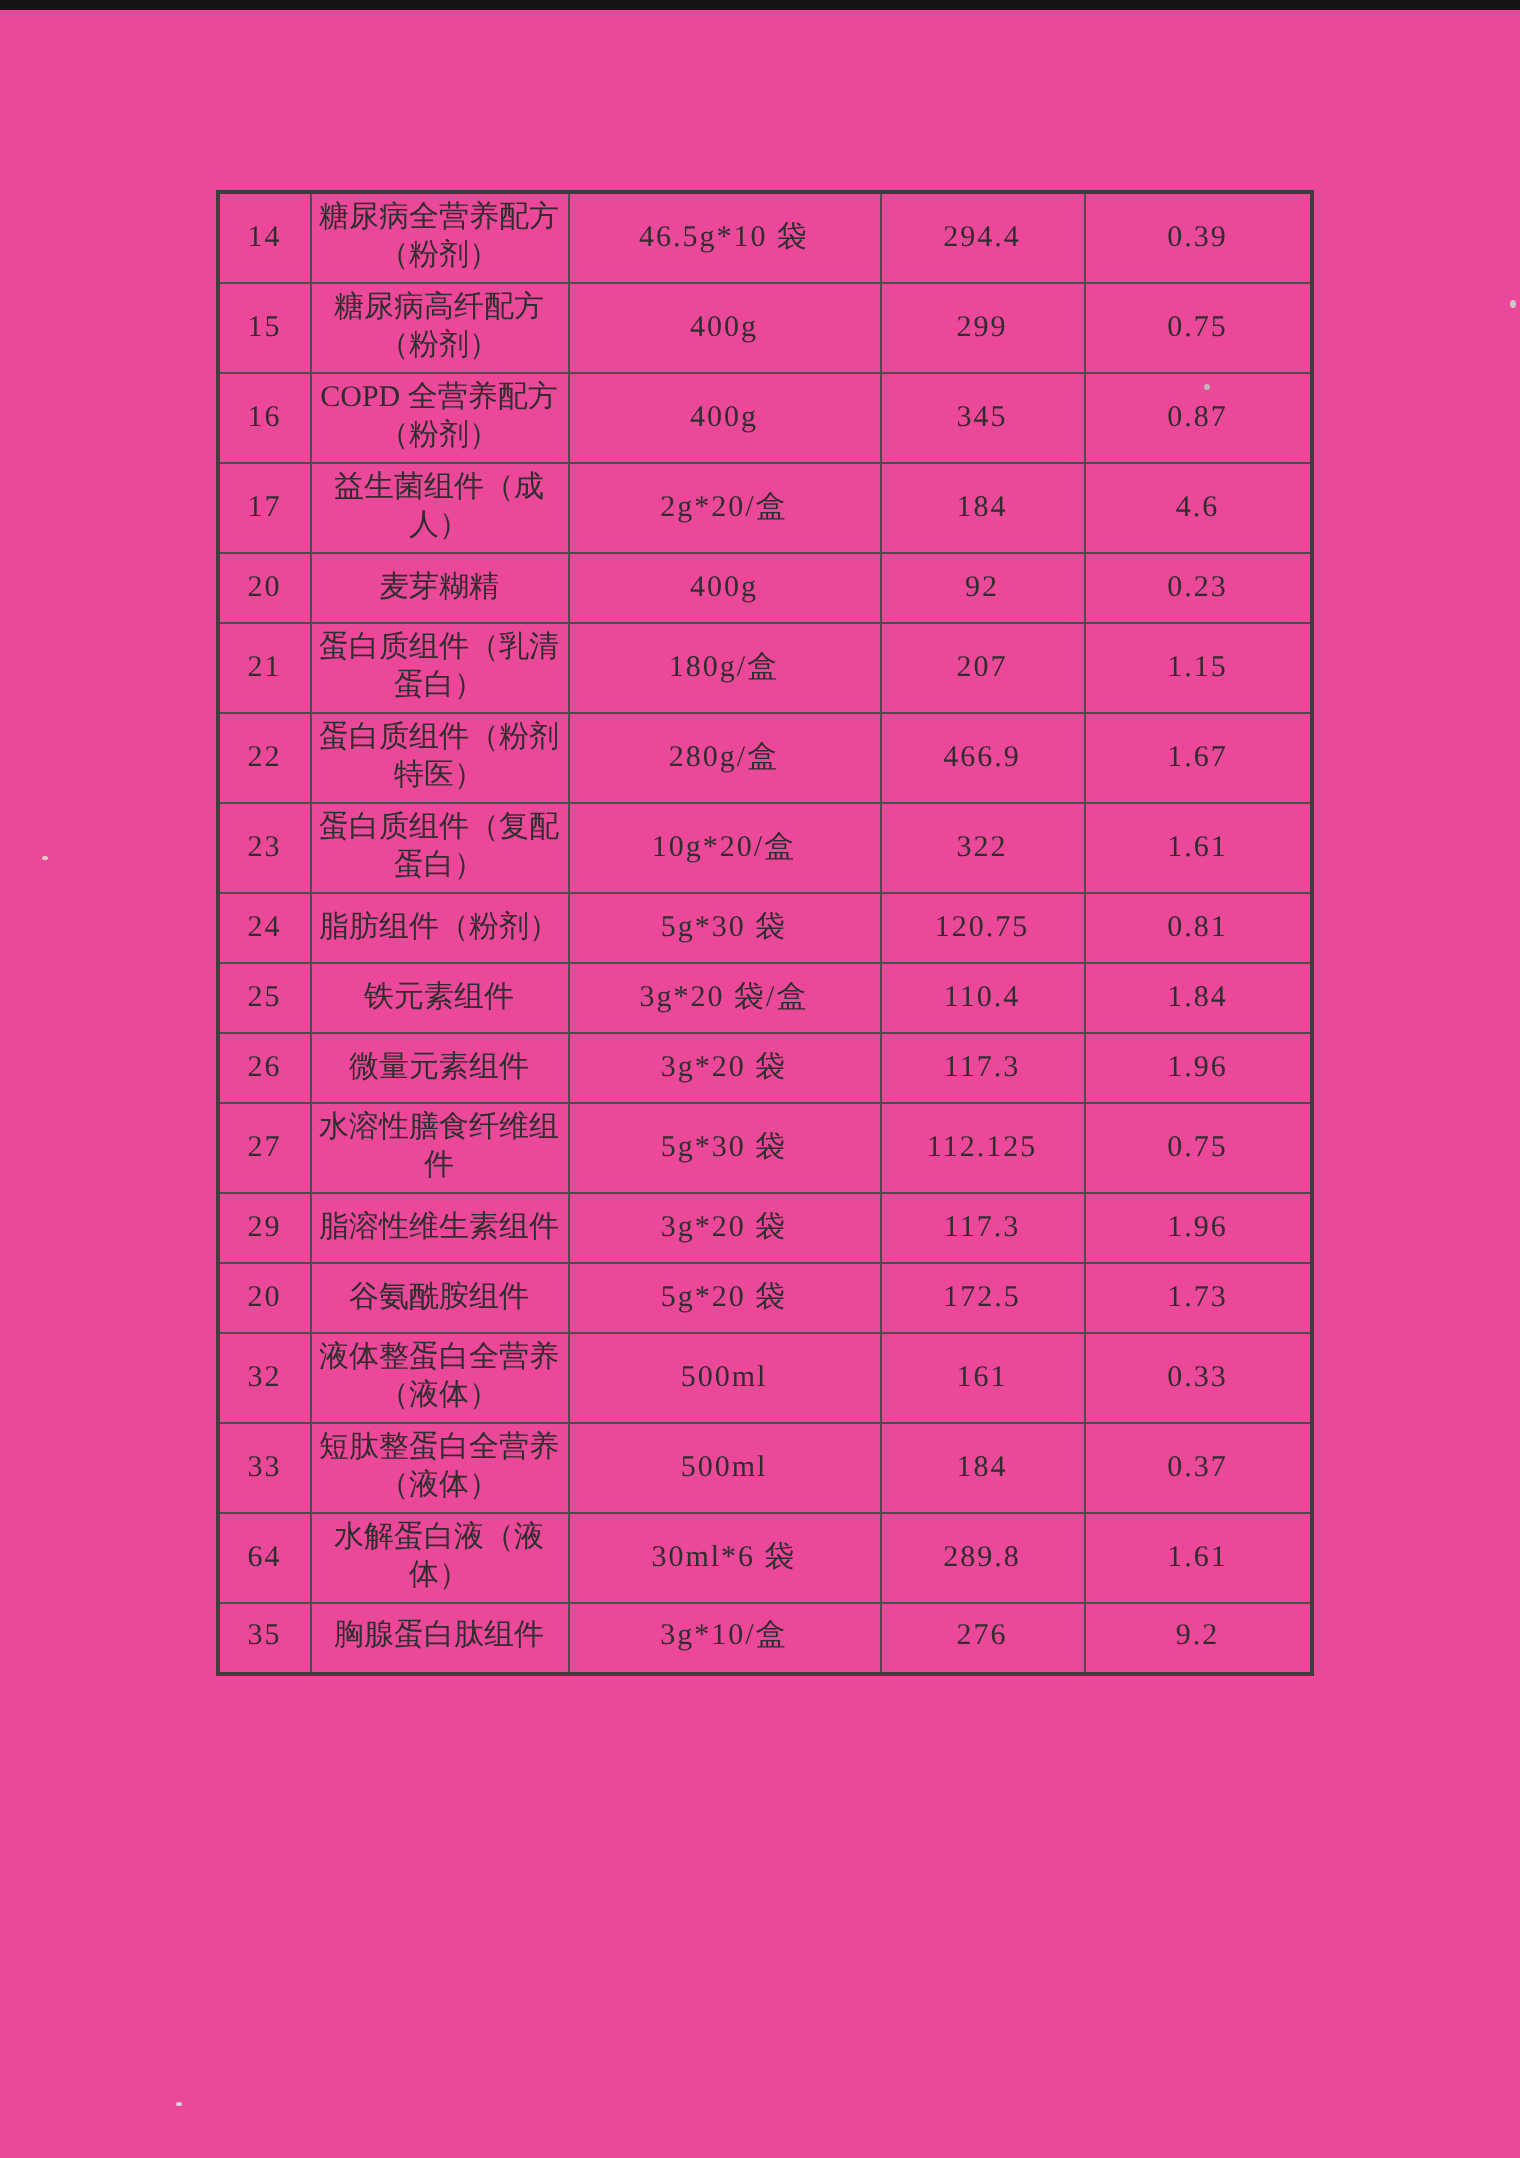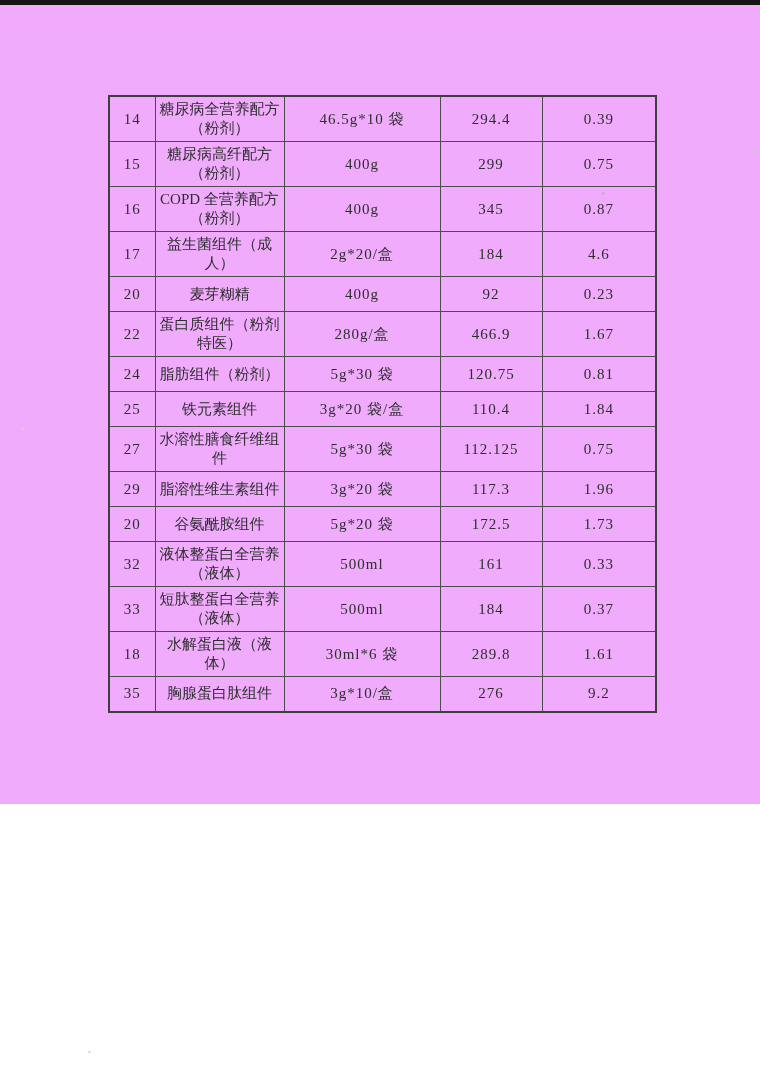--- a/index.html
+++ b/index.html
@@ -4,22 +4,22 @@
 <style>
   * { margin: 0; padding: 0; box-sizing: border-box; }
   html, body {
     width: 760px; height: 1079px;
     background: #ffffff;
     font-family: "Liberation Serif", serif;
     overflow: hidden;
   }
   .page {
     position: relative;
-    width: 760px; height: 804px;
-    background: #f0abfc;
+    width: 760px; height: 1079px;
+    background: #ec4899;
   }
   .top-edge-bar {
     position: absolute;
     top: 0; left: 0;
     width: 760px; height: 5px;
     background: #151515;
   }
   .table-wrap {
     position: absolute;
     left: 108px; top: 95px;
@@ -109,41 +109,62 @@
             <td class="col-ratio">4.6</td>
           </tr>
           <tr>
             <td class="col-no">20</td>
             <td class="col-name">麦芽糊精</td>
             <td class="col-spec">400g</td>
             <td class="col-price">92</td>
             <td class="col-ratio">0.23</td>
           </tr>
           <tr>
+            <td class="col-no">21</td>
+            <td class="col-name">蛋白质组件（乳清蛋白）</td>
+            <td class="col-spec">180g/盒</td>
+            <td class="col-price">207</td>
+            <td class="col-ratio">1.15</td>
+          </tr>
+          <tr>
             <td class="col-no">22</td>
             <td class="col-name">蛋白质组件（粉剂特医）</td>
             <td class="col-spec">280g/盒</td>
             <td class="col-price">466.9</td>
             <td class="col-ratio">1.67</td>
           </tr>
           <tr>
+            <td class="col-no">23</td>
+            <td class="col-name">蛋白质组件（复配蛋白）</td>
+            <td class="col-spec">10g*20/盒</td>
+            <td class="col-price">322</td>
+            <td class="col-ratio">1.61</td>
+          </tr>
+          <tr>
             <td class="col-no">24</td>
             <td class="col-name">脂肪组件（粉剂）</td>
             <td class="col-spec">5g*30 袋</td>
             <td class="col-price">120.75</td>
             <td class="col-ratio">0.81</td>
           </tr>
           <tr>
             <td class="col-no">25</td>
             <td class="col-name">铁元素组件</td>
             <td class="col-spec">3g*20 袋/盒</td>
             <td class="col-price">110.4</td>
             <td class="col-ratio">1.84</td>
           </tr>
           <tr>
+            <td class="col-no">26</td>
+            <td class="col-name">微量元素组件</td>
+            <td class="col-spec">3g*20 袋</td>
+            <td class="col-price">117.3</td>
+            <td class="col-ratio">1.96</td>
+          </tr>
+          <tr>
             <td class="col-no">27</td>
             <td class="col-name">水溶性膳食纤维组件</td>
             <td class="col-spec">5g*30 袋</td>
             <td class="col-price">112.125</td>
             <td class="col-ratio">0.75</td>
           </tr>
           <tr>
             <td class="col-no">29</td>
             <td class="col-name">脂溶性维生素组件</td>
             <td class="col-spec">3g*20 袋</td>
@@ -165,21 +186,21 @@
             <td class="col-ratio">0.33</td>
           </tr>
           <tr>
             <td class="col-no">33</td>
             <td class="col-name">短肽整蛋白全营养（液体）</td>
             <td class="col-spec">500ml</td>
             <td class="col-price">184</td>
             <td class="col-ratio">0.37</td>
           </tr>
           <tr>
-            <td class="col-no">18</td>
+            <td class="col-no">64</td>
             <td class="col-name">水解蛋白液（液体）</td>
             <td class="col-spec">30ml*6 袋</td>
             <td class="col-price">289.8</td>
             <td class="col-ratio">1.61</td>
           </tr>
           <tr>
             <td class="col-no">35</td>
             <td class="col-name">胸腺蛋白肽组件</td>
             <td class="col-spec">3g*10/盒</td>
             <td class="col-price">276</td>

